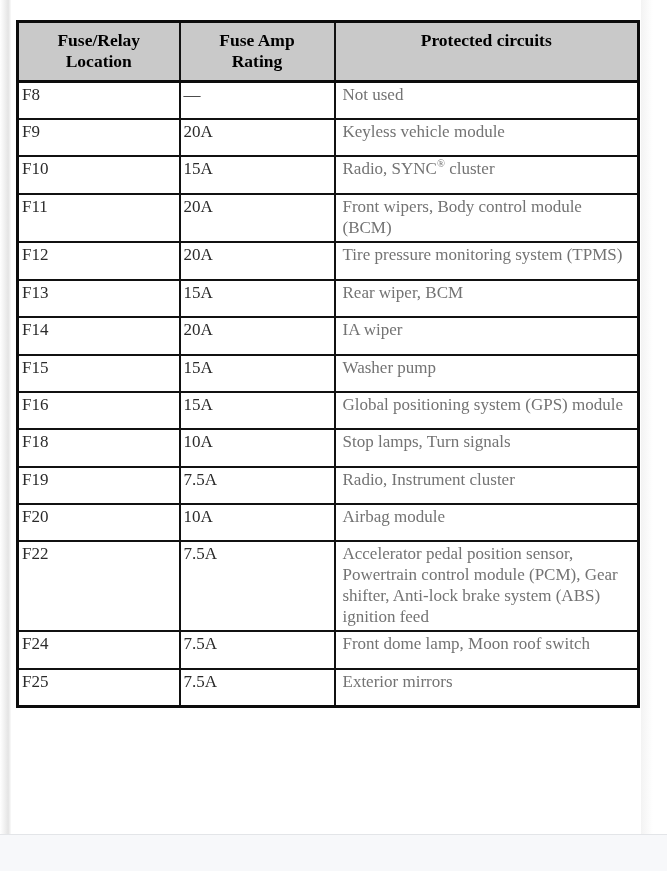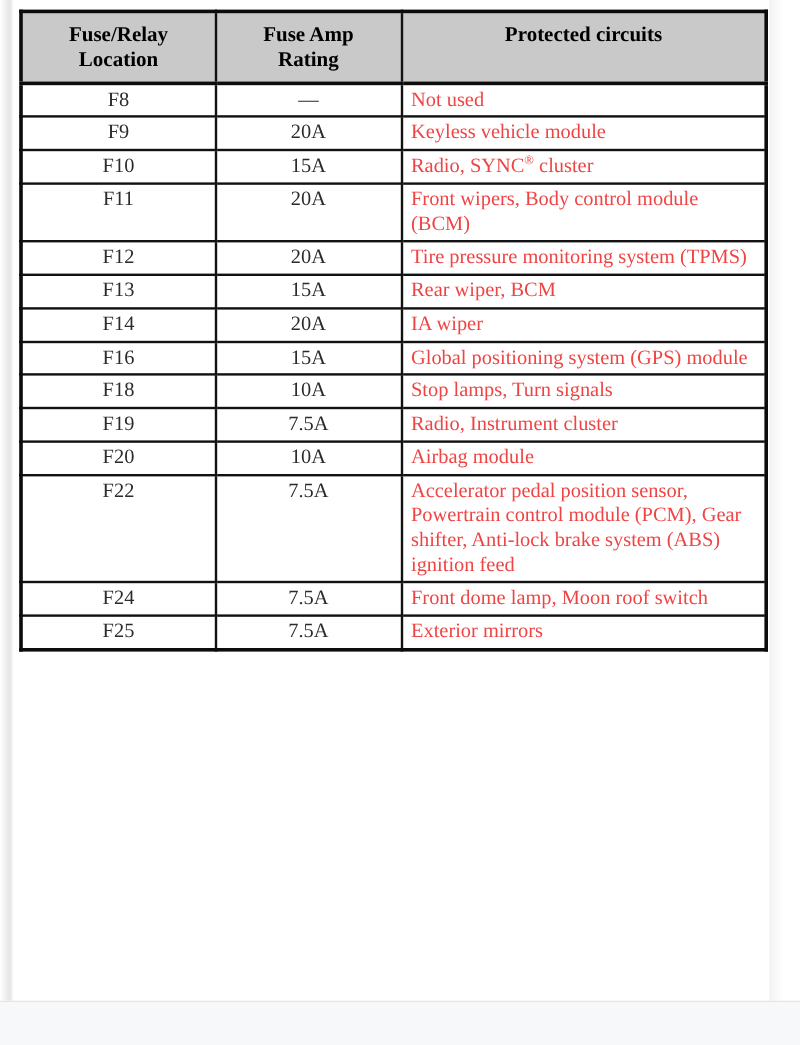--- a/index.html
+++ b/index.html
@@ -31,21 +31,21 @@
     position: absolute;
     left: 641px; top: 0;
     width: 26px; height: 834px;
     background: linear-gradient(to right, #f3f3f3 0%, #ffffff 45%, #ffffff 100%);
   }
 
   
   #fuse-table-wrap {
     position: absolute;
     left: 16px;
-    top: 8px;
+    top: 20px;
     width: 621px;
   }
   table.fuse-table {
     width: 621px;
     border-collapse: collapse;
     table-layout: fixed;
     border: 3px solid #0c0c0c;
     background: #ffffff;
   }
   table.fuse-table th,
@@ -62,30 +62,30 @@
     line-height: 1.22;
     text-align: center;
     padding: 7px 4px 7px 4px;
     border-bottom: 3px solid #0c0c0c;
   }
   col.c-loc  { width: 162px; }
   col.c-amp  { width: 155px; }
   col.c-desc { width: 304px; }
 
   td.loc, td.amp {
-    text-align: center;
+    text-align: left;
     font-size: 17px;
     color: #2b2b2b;
-    padding: 2px 3px 3px 3px;
+    padding: 2px 3px 13px 3px;
     line-height: 1.2;
   }
   td.desc {
     text-align: left;
     font-size: 17px;
-    color: #ef4444;
+    color: #737373;
     padding: 2px 5px 3px 7px;
     line-height: 1.22;
   }
   td.desc sup {
     font-size: 0.62em;
     vertical-align: super;
     line-height: 0;
   }
 
   
@@ -181,20 +181,25 @@
             <td class="loc">F13</td>
             <td class="amp">15A</td>
             <td class="desc">Rear wiper, BCM</td>
           </tr>
           <tr>
             <td class="loc">F14</td>
             <td class="amp">20A</td>
             <td class="desc">IA wiper</td>
           </tr>
           <tr>
+            <td class="loc">F15</td>
+            <td class="amp">15A</td>
+            <td class="desc">Washer pump</td>
+          </tr>
+          <tr>
             <td class="loc">F16</td>
             <td class="amp">15A</td>
             <td class="desc">Global positioning system (GPS) module</td>
           </tr>
           <tr>
             <td class="loc">F18</td>
             <td class="amp">10A</td>
             <td class="desc">Stop lamps, Turn signals</td>
           </tr>
           <tr>

